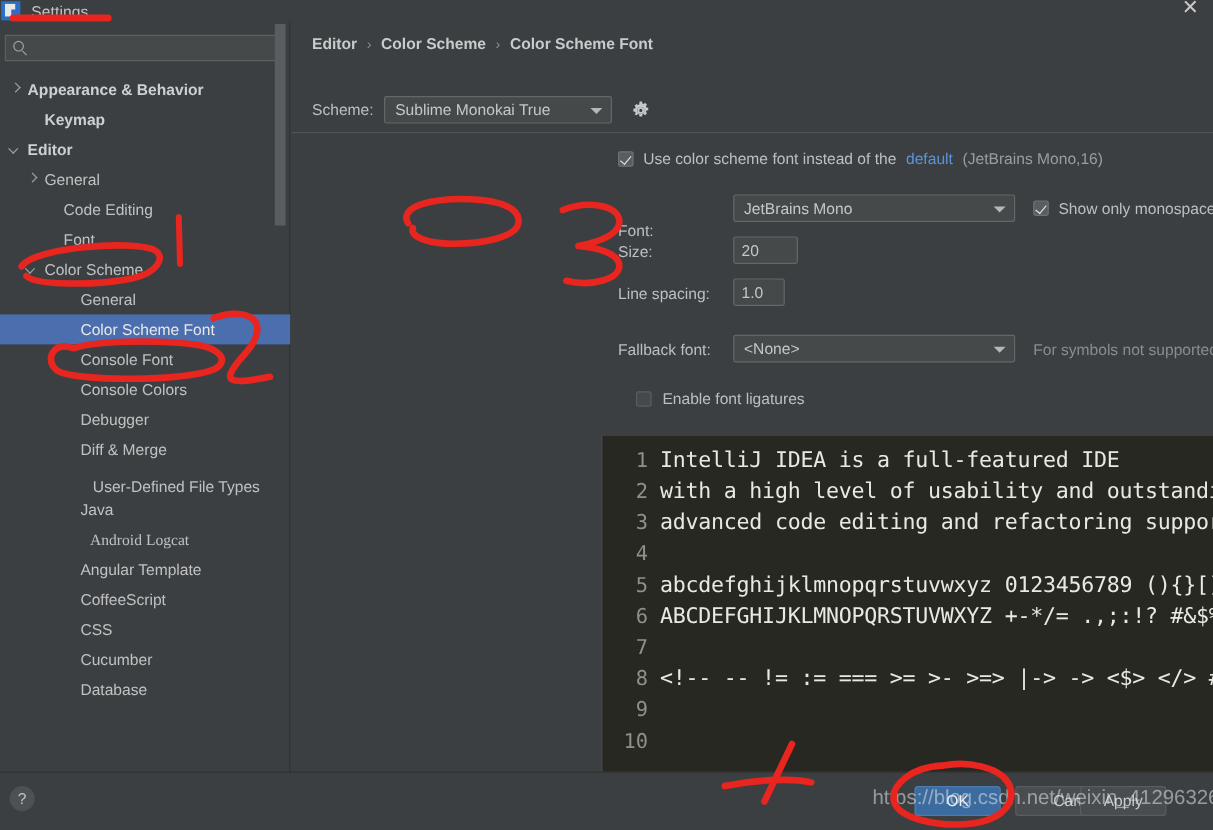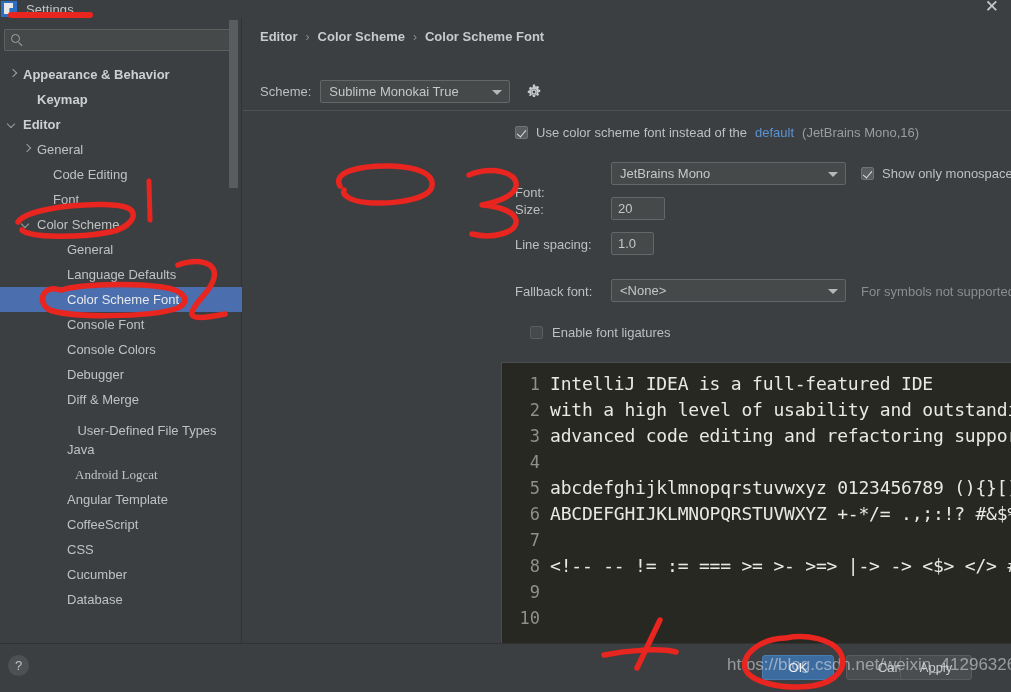--- a/index.html
+++ b/index.html
@@ -378,24 +378,20 @@
           <span class="arrow none"></span>
           <span class="tree-label">Font</span>
         </div>
         <div class="tree-row" style="padding-left: 22px;">
           <span class="arrow down"></span>
           <span class="tree-label">Color Scheme</span>
         </div>
         <div class="tree-row" style="padding-left: 52px;">
           <span class="arrow none"></span>
           <span class="tree-label">General</span>
-        </div>
-        <div class="tree-row" style="padding-left: 52px;">
-          <span class="arrow none"></span>
-          <span class="tree-label">Language Defaults</span>
         </div>
         <div class="tree-row selected" style="padding-left: 52px;">
           <span class="arrow none"></span>
           <span class="tree-label">Color Scheme Font</span>
         </div>
         <div class="tree-row" style="padding-left: 52px;">
           <span class="arrow none"></span>
           <span class="tree-label">Console Font</span>
         </div>
         <div class="tree-row" style="padding-left: 52px;">

